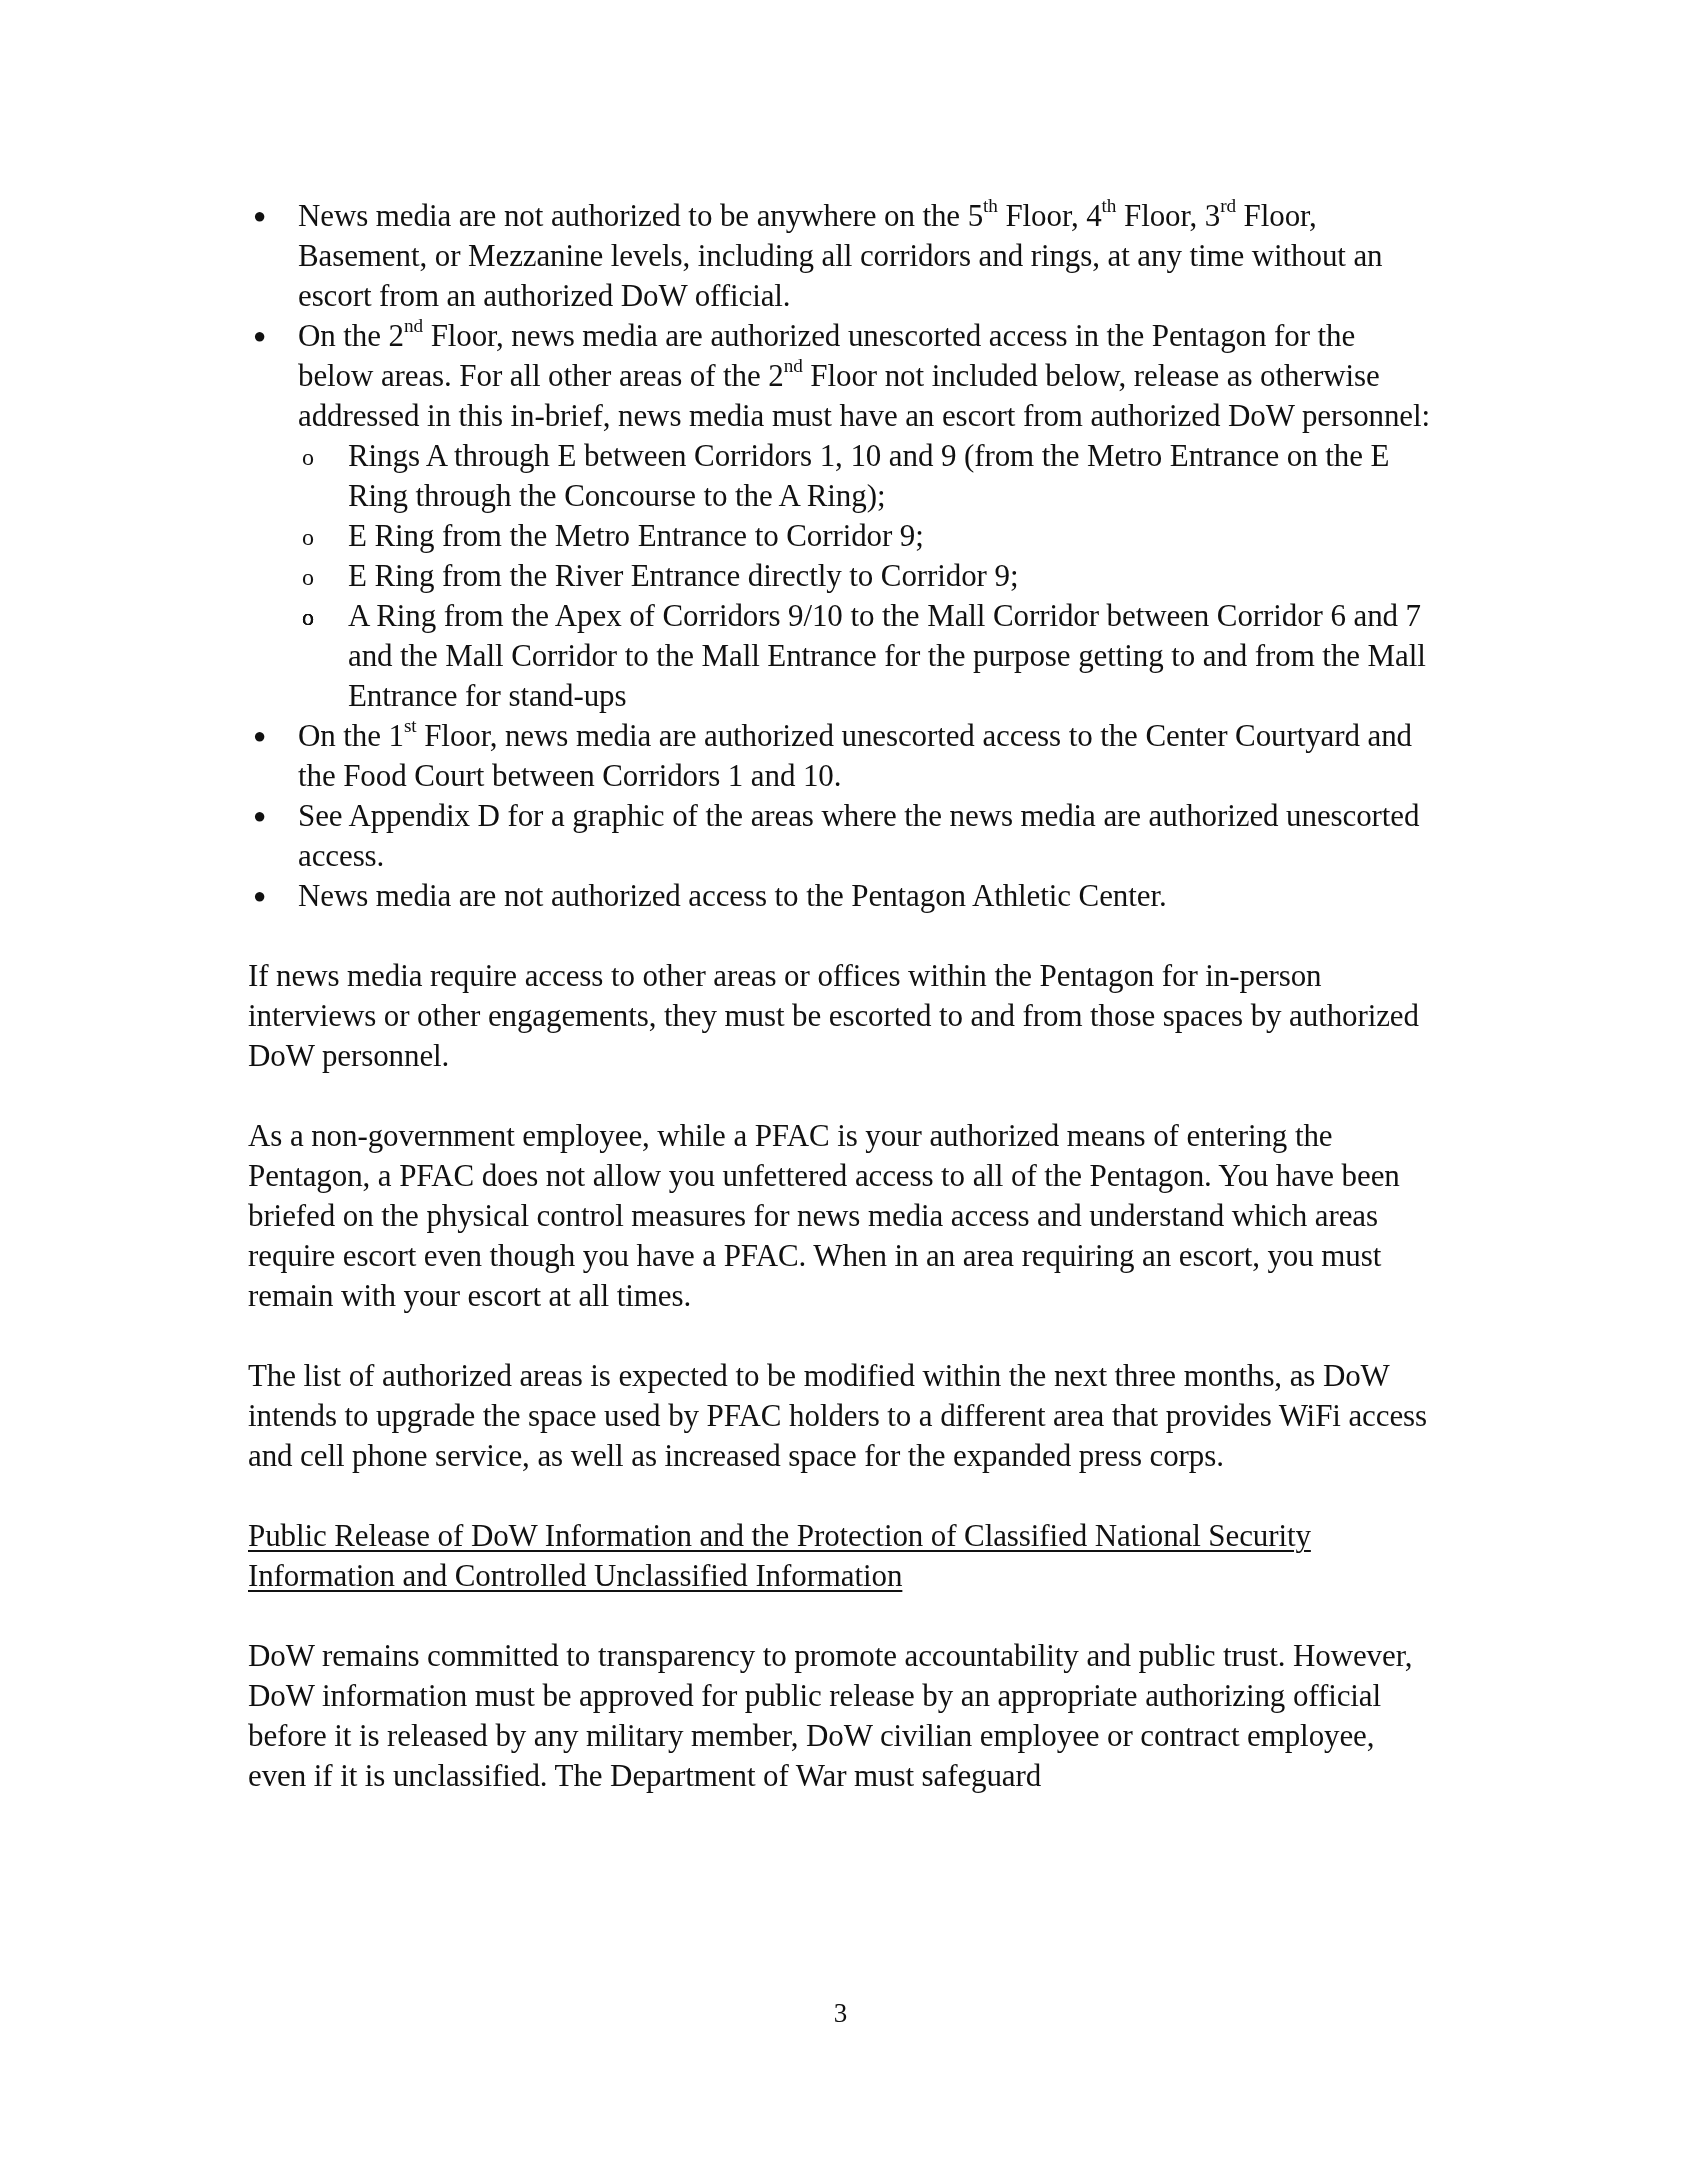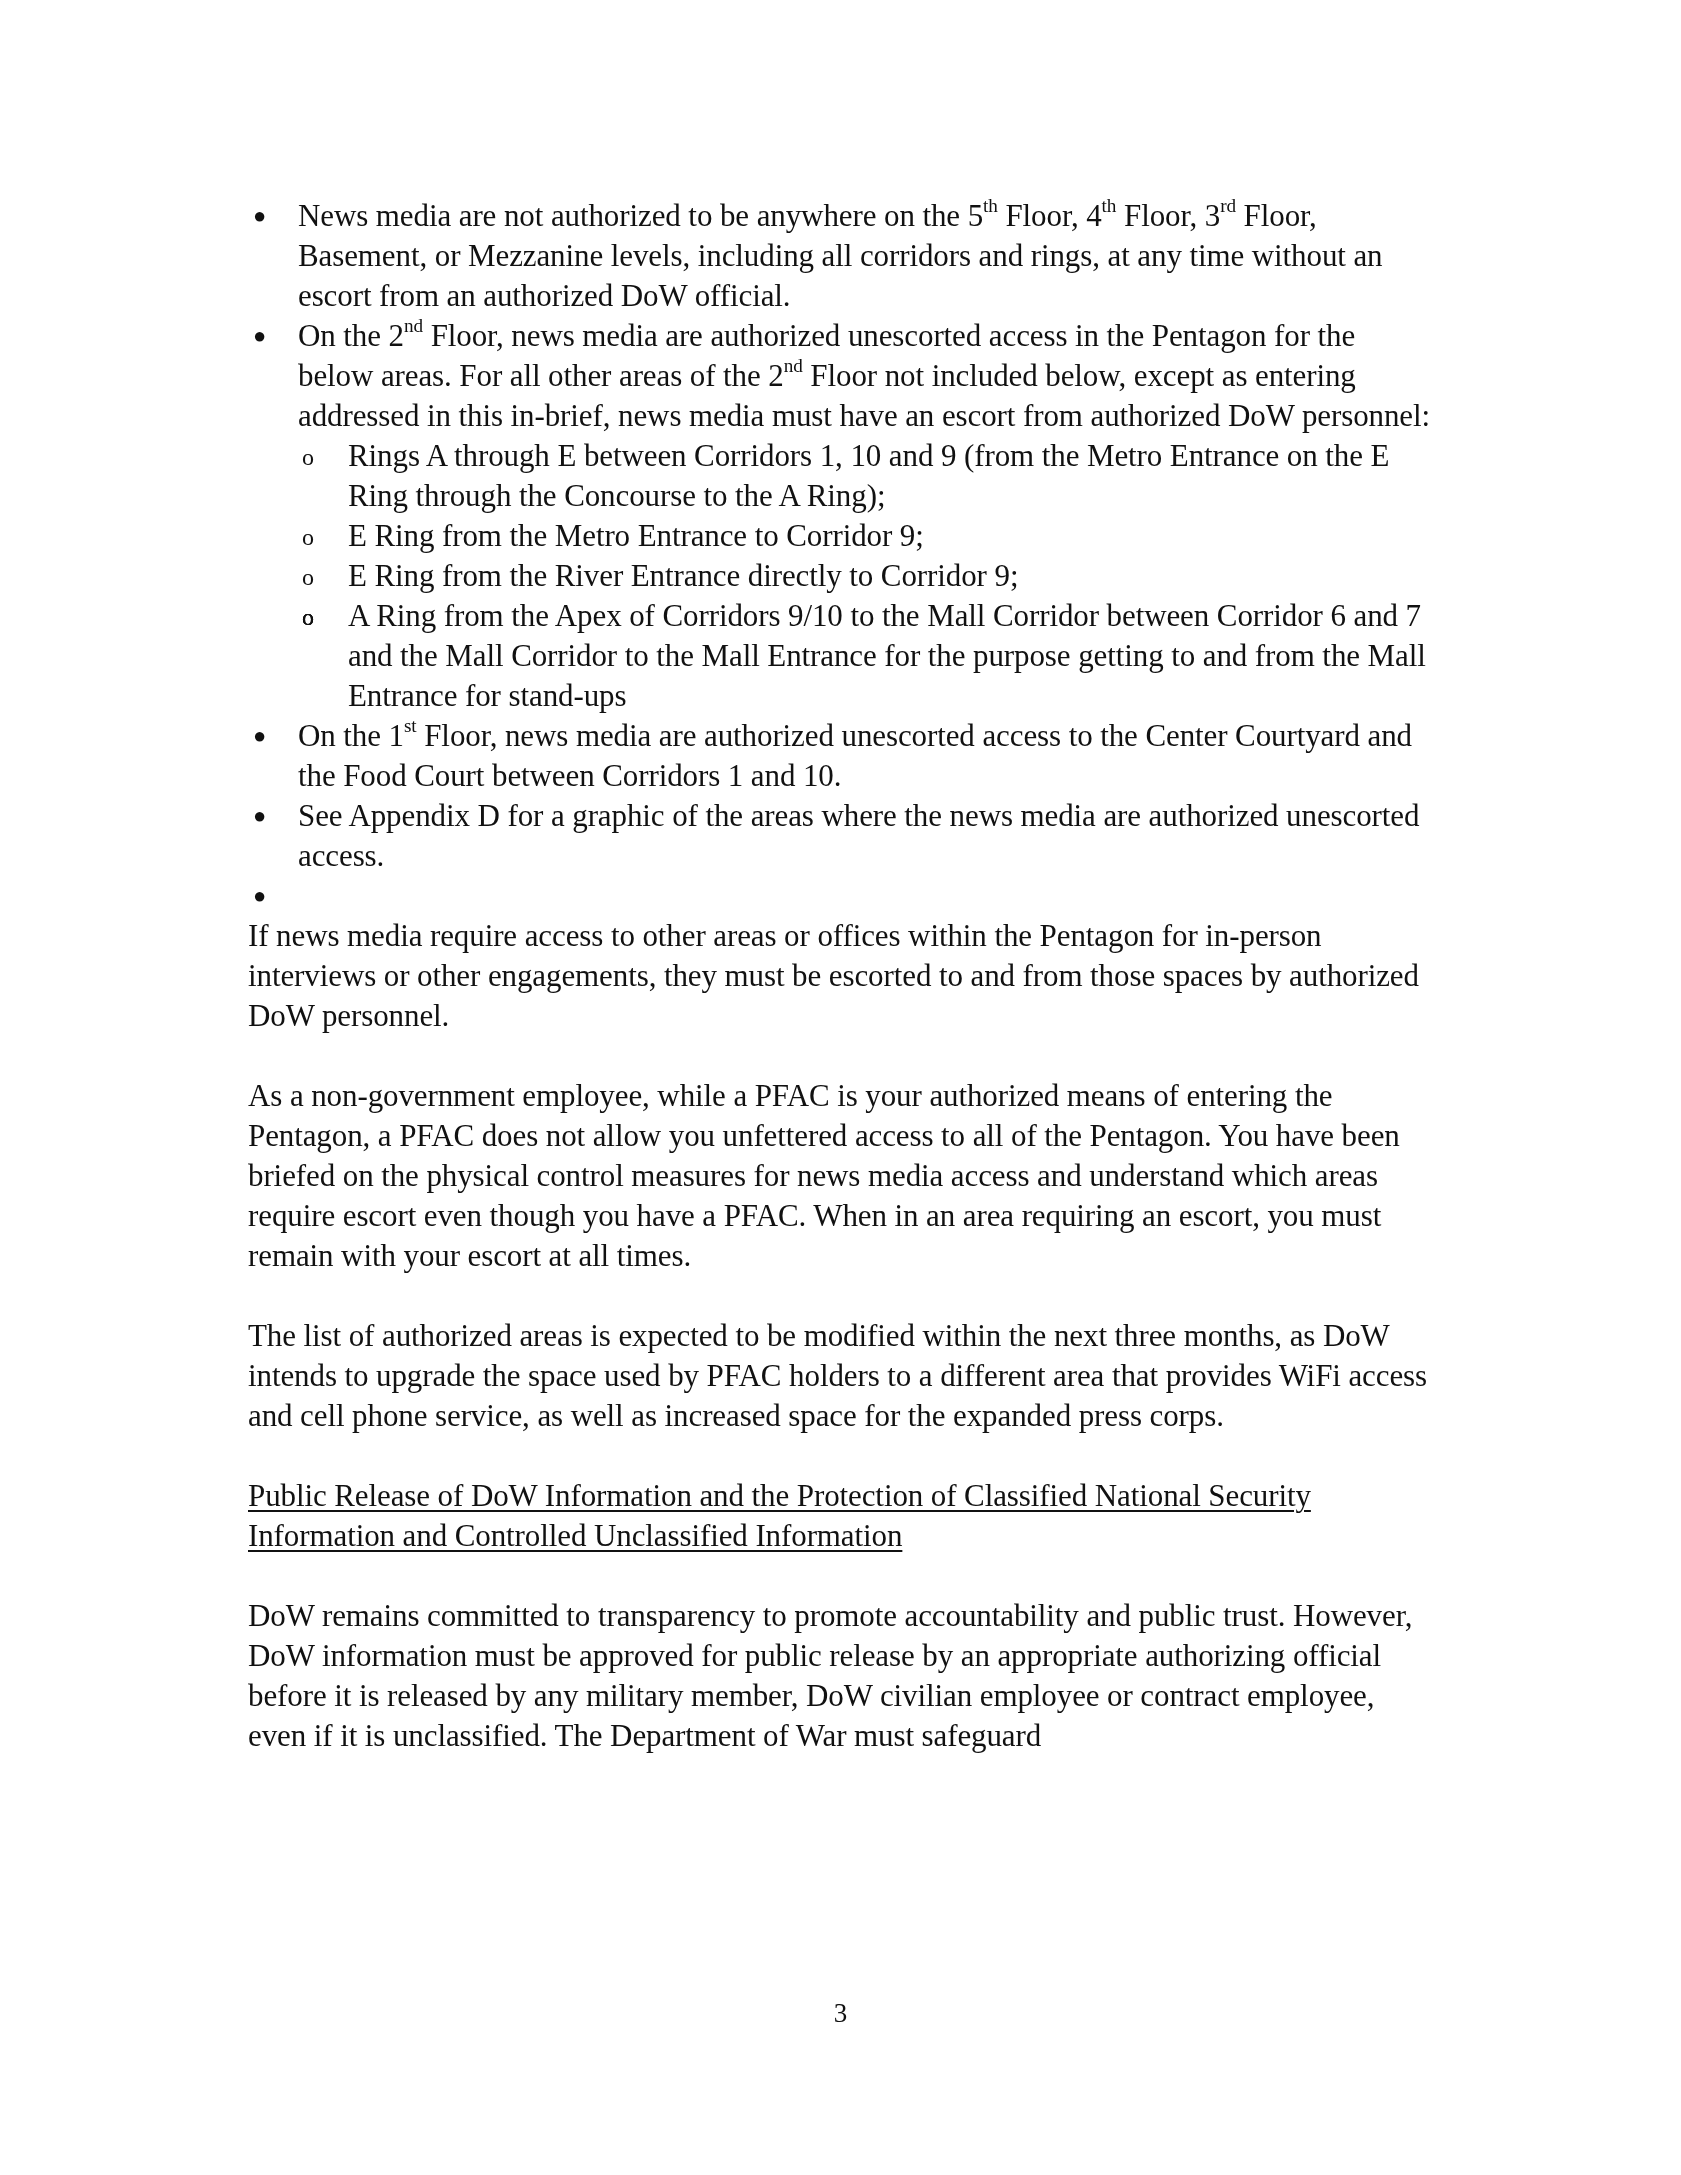--- a/index.html
+++ b/index.html
@@ -27,40 +27,41 @@
   <div class="content">
 
 
     <ul class="bul">
       <li>
         <span class="dot">●</span>
         <span>News media are not authorized to be anywhere on the 5</span><sup>th</sup><span> Floor, 4</span><sup>th</sup><span> Floor, 3</span><sup>rd</sup><span> Floor, Basement, or Mezzanine levels, including all corridors and rings, at any time without an escort from an authorized DoW official.</span>
       </li>
       <li>
         <span class="dot">●</span>
-        <span>On the 2</span><sup>nd</sup><span> Floor, news media are authorized unescorted access in the Pentagon for the below areas.  For all other areas of the 2</span><sup>nd</sup><span> Floor not included below, except as entering addressed in this in-brief, news media must have an escort from authorized DoW personnel:</span>
+        <span>On the 2</span><sup>nd</sup><span> Floor, news media are authorized unescorted access in the Pentagon for the below areas.  For all other areas of the 2</span><sup>nd</sup><span> Floor not included below, release as otherwise addressed in this in-brief, news media must have an escort from authorized DoW personnel:</span>
         <ul class="sub">
           <li><span class="circ">o</span><span>Rings A through E between Corridors 1, 10 and 9 (from the Metro Entrance on the E Ring through the Concourse to the A Ring);</span></li>
           <li><span class="circ">o</span><span>E Ring from the Metro Entrance to Corridor 9;</span></li>
           <li><span class="circ">o</span><span>E Ring from the River Entrance directly to Corridor 9;</span></li>
           <li><span class="circ">o</span></li>
           <li><span class="circ">o</span></li>
           <li><span class="circ">o</span><span>A Ring from the Apex of Corridors 9/10 to the Mall Corridor between Corridor 6 and 7 and the Mall Corridor to the Mall Entrance for the purpose getting to and from the Mall Entrance for stand-ups</span></li>
         </ul>
       </li>
       <li>
         <span class="dot">●</span>
         <span>On the 1</span><sup>st</sup><span> Floor, news media are authorized unescorted access to the Center Courtyard and the Food Court between Corridors 1 and 10.</span>
       </li>
       <li>
         <span class="dot">●</span>
         <span>See Appendix D for a graphic of the areas where the news media are authorized unescorted access.</span>
       </li>
       <li>
         <span class="dot">●</span>
+        <span>News media are not authorized access to the Pentagon Athletic Center.</span>
       </li>
     </ul>
 
     <div class="gap"></div>
     <p>If news media require access to other areas or offices within the Pentagon for in-person interviews or other engagements, they must be escorted to and from those spaces by authorized DoW personnel.</p>
 
     <div class="gap"></div>
     <p>As a non-government employee, while a PFAC is your authorized means of entering the Pentagon, a PFAC does not allow you unfettered access to all of the Pentagon. You have been briefed on the physical control measures for news media access and understand which areas require escort even though you have a PFAC. When in an area requiring an escort, you must remain with your escort at all times.</p>
 
     <div class="gap"></div>

